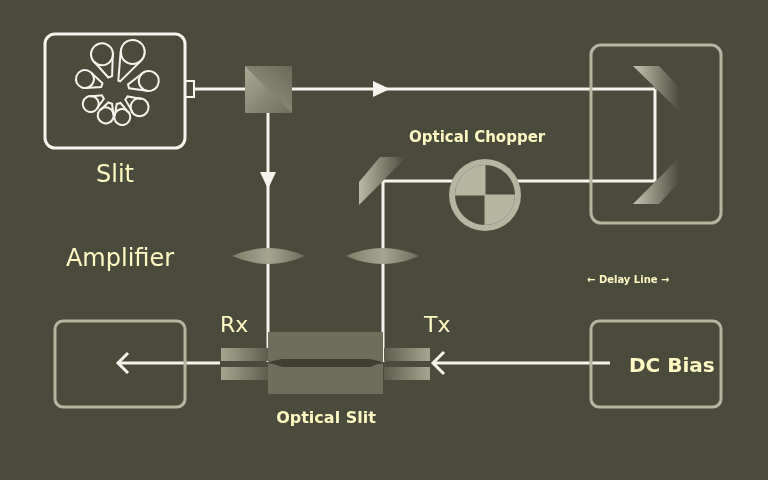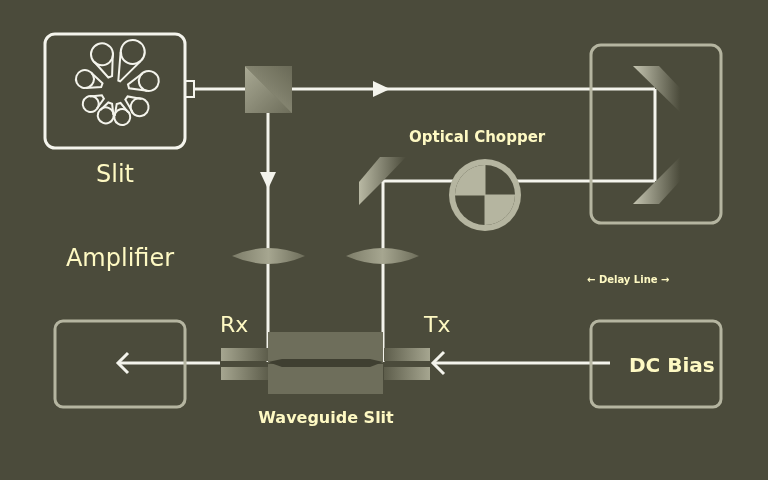--- a/index.html
+++ b/index.html
@@ -163,16 +163,16 @@
 </div>
 
 <div class="lbl light center" style="left:120px; top:244px; line-height:28px;">
   <div>Amplifier</div>
 </div>
 
 <div class="lbl light" style="left:220px; top:312px; font-size:22px;">Rx</div>
 <div class="lbl light" style="left:392px; top:312px; font-size:22px;margin-left:32px;">Tx</div>
 
 <div class="lbl bold center" style="left:326px; top:407px; line-height:21px; font-size:16px;">
-  <div>Waveguide Slit</div>
+  <div>Optical Slit</div>
 </div>
 
 <div class="lbl bold" style="left:613px; top:353px; font-size:20px;margin-left:16px;">DC Bias</div>
 
 </body></html>

